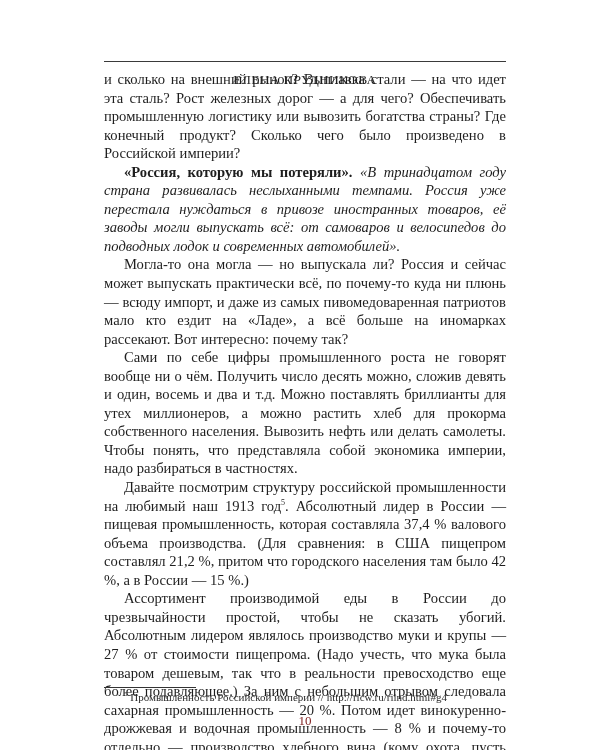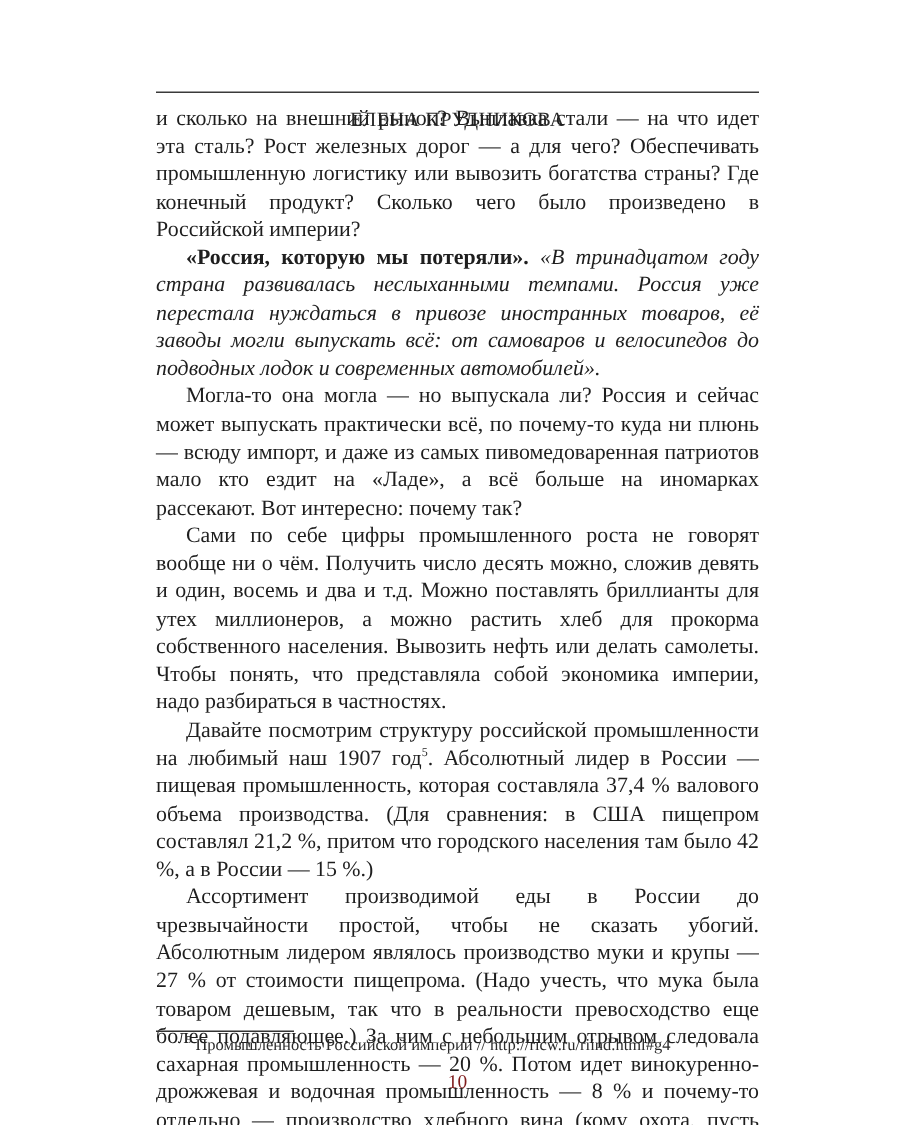--- a/index.html
+++ b/index.html
@@ -44,21 +44,21 @@
 
 <div class="page">
   <div class="running-head">ЕЛЕНА ПРУДНИКОВА</div>
   <div class="head-rule"></div>
 
   <div class="body-text">
     <p>и сколько на внешний рынок? Выплавка стали — на что идет эта сталь? Рост железных дорог — а для чего? Обеспечивать промышленную логистику или вывозить богатства страны? Где конечный продукт? Сколько чего было произведено в Российской империи?</p>
     <p class="indent"><span class="lead-bold">«Россия, которую мы потеряли».</span> <span class="quote">«В тринадцатом году страна развивалась неслыханными темпами. Россия уже перестала нуждаться в привозе иностранных товаров, её заводы могли выпускать всё: от самоваров и велосипедов до подводных лодок и современных автомобилей».</span></p>
     <p class="indent">Могла-то она могла — но выпускала ли? Россия и сейчас может выпускать практически всё, по почему-то куда ни плюнь — всюду импорт, и даже из самых пивомедоваренная патриотов мало кто ездит на «Ладе», а всё больше на иномарках рассекают. Вот интересно: почему так?</p>
     <p class="indent">Сами по себе цифры промышленного роста не говорят вообще ни о чём. Получить число десять можно, сложив девять и один, восемь и два и т.д. Можно поставлять бриллианты для утех миллионеров, а можно растить хлеб для прокорма собственного населения. Вывозить нефть или делать самолеты. Чтобы понять, что представляла собой экономика империи, надо разбираться в частностях.</p>
-    <p class="indent"><span>Давайте посмотрим структуру российской промышленности на любимый наш 1907 год</span><sup>5</sup><span>. Абсолютный лидер в России — пищевая промышленность, которая составляла 37,4 % валового объема производства. (Для сравнения: в США пищепром составлял 21,2 %, притом что городского населения там было 42 %, а в России — 15 %.)</span></p>
+    <p class="indent"><span>Давайте посмотрим структуру российской промышленности на любимый наш 1913 год</span><sup>5</sup><span>. Абсолютный лидер в России — пищевая промышленность, которая составляла 37,4 % валового объема производства. (Для сравнения: в США пищепром составлял 21,2 %, притом что городского населения там было 42 %, а в России — 15 %.)</span></p>
     <p class="indent">Ассортимент производимой еды в России до чрезвычайности простой, чтобы не сказать убогий. Абсолютным лидером являлось производство муки и крупы — 27 % от стоимости пищепрома. (Надо учесть, что мука была товаром дешевым, так что в реальности превосходство еще более подавляющее.) За ним с небольшим отрывом следовала сахарная промышленность — 20 %. Потом идет винокуренно-дрожжевая и водочная промышленность — 8 % и почему-то отдельно — производство хлебного вина (кому охота, пусть разбирается в отличиях) — 12,5 %. Итого, алкоголь в сумме занимал 20,5 % валовой продукции. Дальше по удельному весу идет табак (6,5 %), производство растительного масла (6 %), ну и по мелочам — пивомедоваренная (5 %) и крахмалопаточная (1,2 %).</p>
   </div>
 
   <div class="fn-rule"></div>
   <div class="footnote"><sup>5</sup><span> Промышленность Российской империи // http://ricw.ru/riind.html#g4</span></div>
 
   <div class="page-number">10</div>
 </div>
 
 </body></html>

